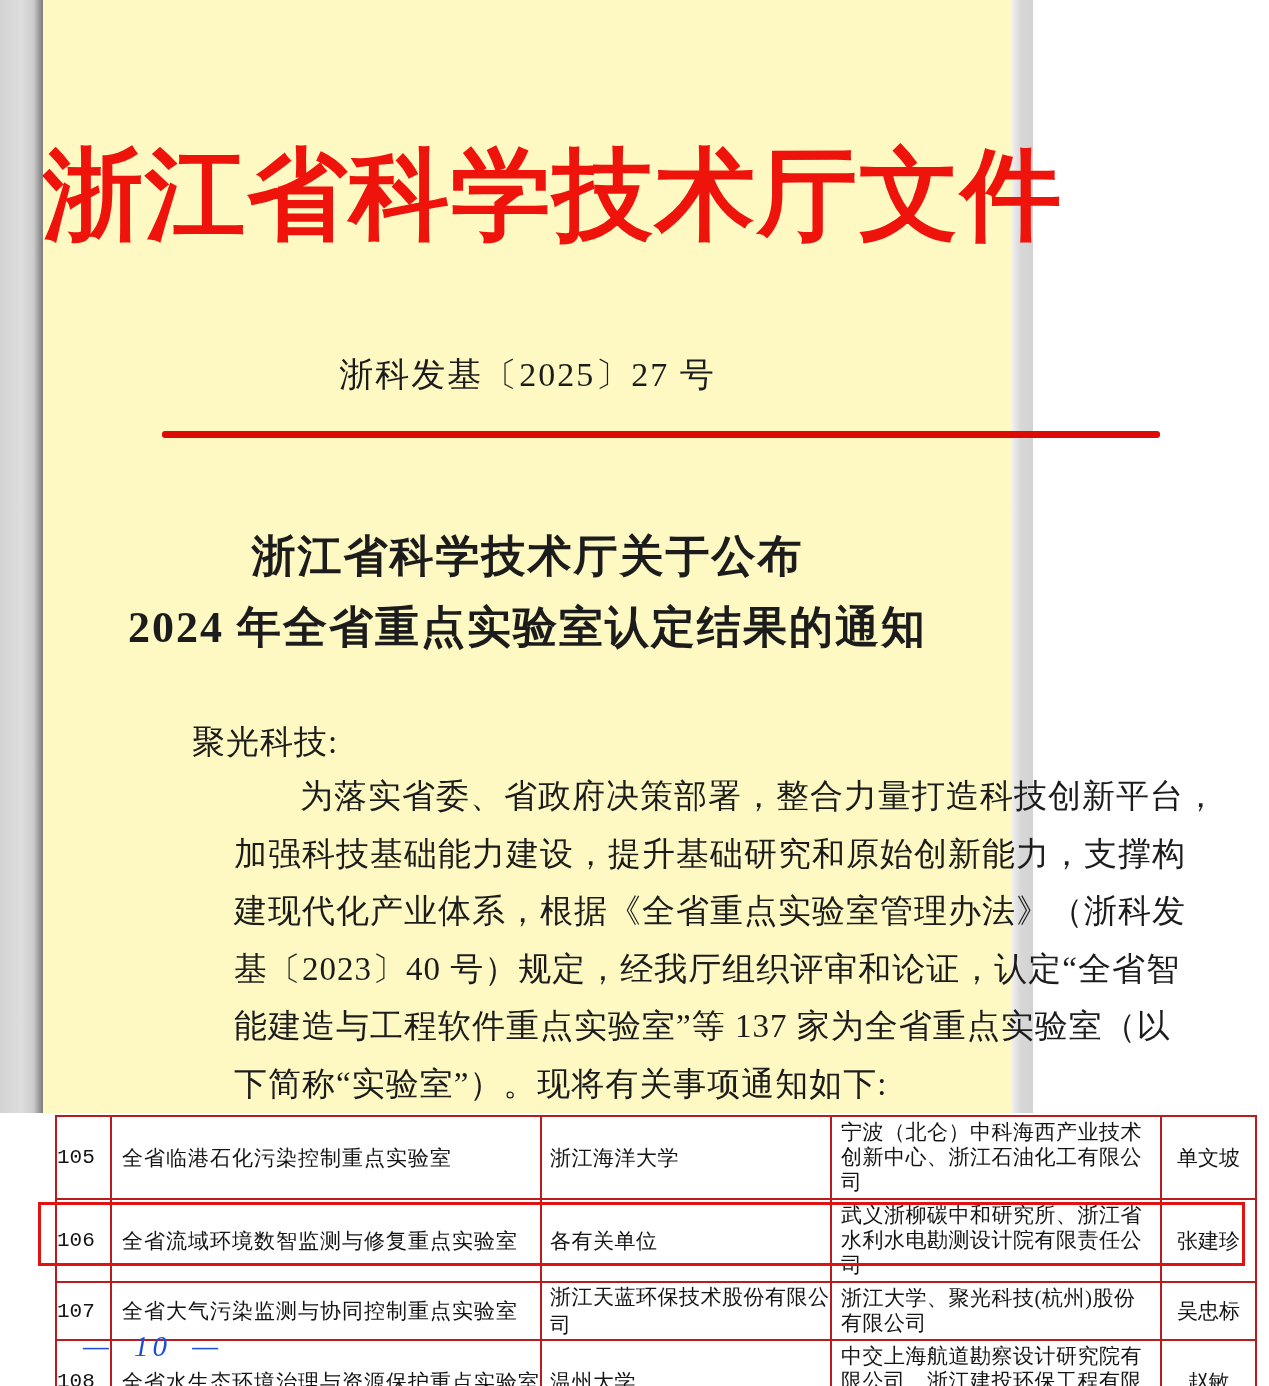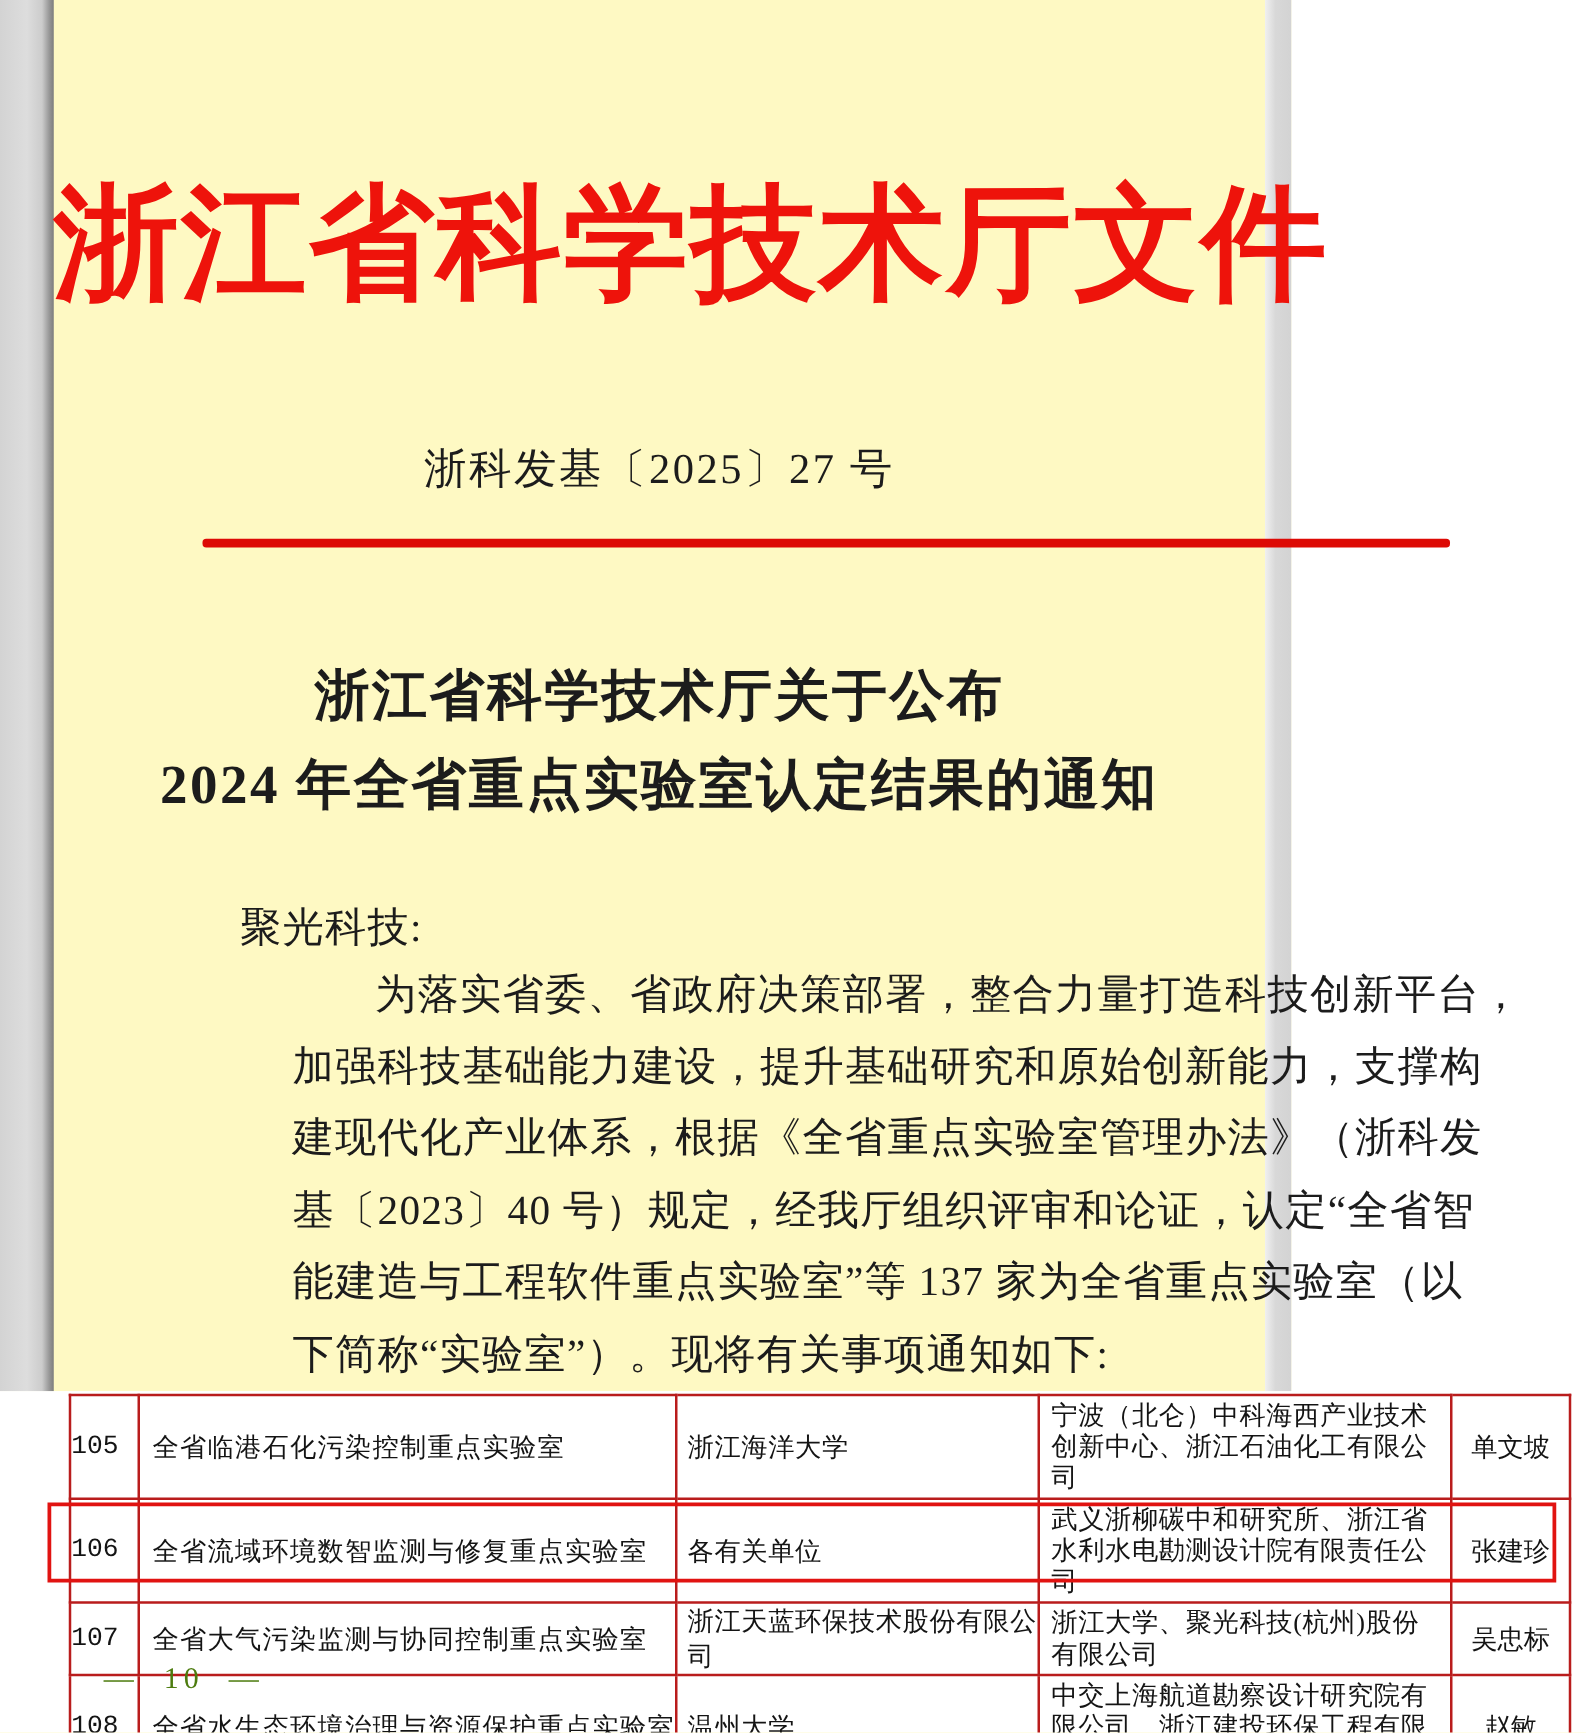--- a/index.html
+++ b/index.html
@@ -60,21 +60,21 @@
   td.partners { width:330px; padding:3px 6px 3px 9px; font-size:19px; line-height:25px; letter-spacing:0.5px; }
   td.director { width:95px; text-align:center; font-size:21px; }
   tr.r1 td { height:47px; }
   tr.r2 td { height:46px; }
   tr.r3 td { height:51px; }
   tr.r4 td { height:51px; }
   .hlbox {
     position:absolute; left:38px; top:89px; width:1207px; height:64px;
     border:3px solid #e11311; pointer-events:none;
   }
-  .pagenum { position:absolute; left:83px; top:217px; font-size:24px; letter-spacing:4px; word-spacing:10px; color:#4d7c0f; }
+  .pagenum { position:absolute; left:83px; top:217px; font-size:29px; letter-spacing:4px; word-spacing:10px; color:#1d4ed8;font-style:italic; }
 </style>
 </head>
 <body>
 
 <div class="canvas">
 
   <div class="letter">
     <div class="edge-left"></div>
     <div class="edge-right"></div>
 

